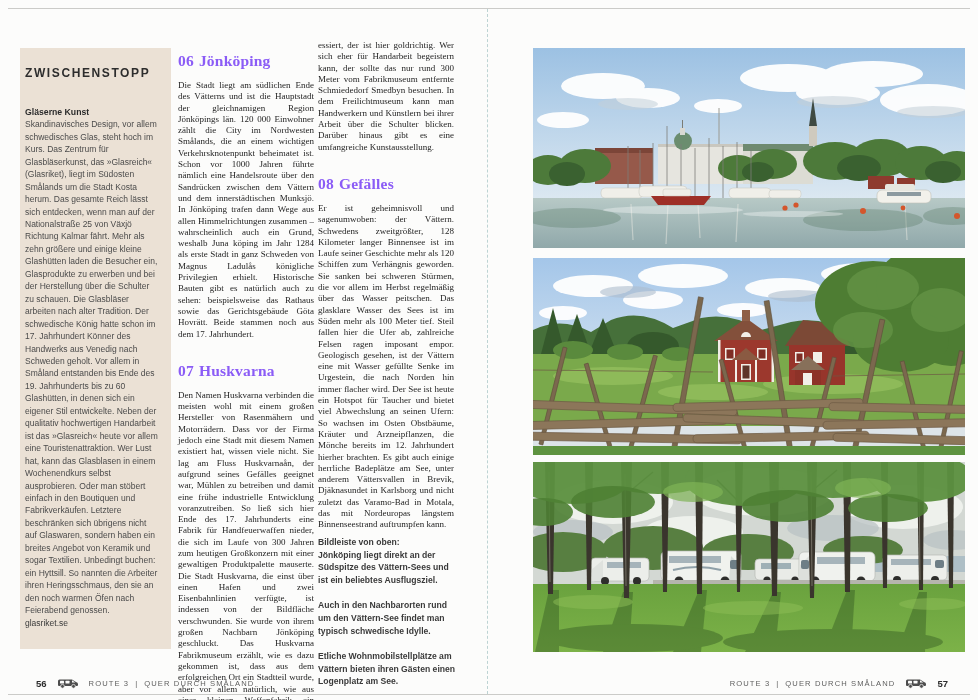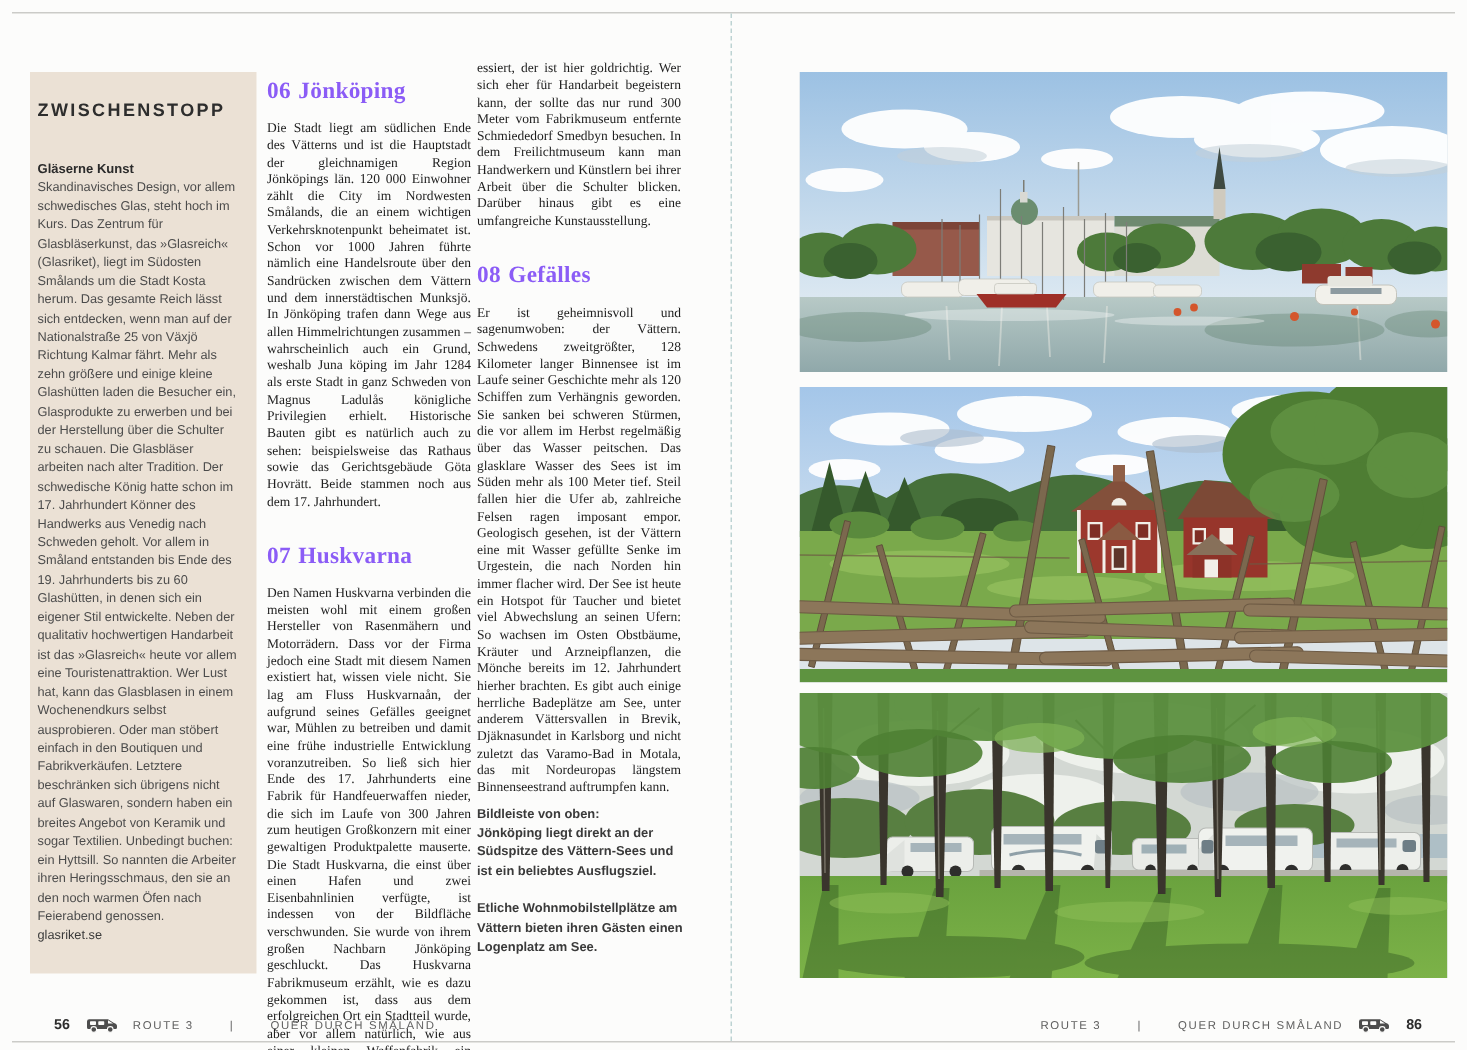--- a/index.html
+++ b/index.html
@@ -46,21 +46,21 @@
   .photo svg { display:block; width:100%; height:100%; }
   #photo-1 { top:48px;  height:200px; }
   #photo-2 { top:258px; height:197px; }
   #photo-3 { top:462px; height:190px; }
 
   
   .footer { position:absolute; top:677px; display:flex; align-items:center; gap:9px; }
   .footer-left  { left:36px; }
   .footer-right { right:30px; }
   .pagenum { font-size:9.5px; font-weight:bold; color:#2c2c2c;text-align:right; }
-  .routeline { font-size:7.6px; letter-spacing:1.1px; color:#5f5f5f; display:flex; gap:24px; align-items:center; }
+  .routeline { font-size:7.6px; letter-spacing:1.1px; color:#5f5f5f; display:flex; gap:6px; align-items:center; }
   .camper { width:24px; height:12px; }
 </style>
 </head>
 <body>
 
 <div id="spread">
   <div class="rule top"></div>
   <div class="rule bottom"></div>
   <div class="fold"></div>
 
@@ -90,20 +90,21 @@
       <span class="num">08</span><span>Gefälles</span>
     </h2>
     <p class="body-serif">Er ist geheimnisvoll und sagenumwoben: der Vättern. Schwedens zweitgrößter, 128 Kilometer langer Binnensee ist im Laufe seiner Geschichte mehr als 120 Schiffen zum Verhängnis geworden. Sie sanken bei schweren Stürmen, die vor allem im Herbst regelmäßig über das Wasser peitschen. Das glasklare Wasser des Sees ist im Süden mehr als 100 Meter tief. Steil fallen hier die Ufer ab, zahlreiche Felsen ragen imposant empor. Geologisch gesehen, ist der Vättern eine mit Wasser gefüllte Senke im Urgestein, die nach Norden hin immer flacher wird. Der See ist heute ein Hotspot für Taucher und bietet viel Abwechslung an seinen Ufern: So wachsen im Osten Obstbäume, Kräuter und Arzneipflanzen, die Mönche bereits im 12. Jahrhundert hierher brachten. Es gibt auch einige herrliche Badeplätze am See, unter anderem Vättersvallen in Brevik, Djäknasundet in Karlsborg und nicht zuletzt das Varamo-Bad in Motala, das mit Nordeuropas längstem Binnenseestrand auftrumpfen kann.</p>
   </div>
 
   <div class="captions">
     <div class="cap">
       <span class="cap-lead">Bildleiste von oben:</span>
       <span>Jönköping liegt direkt an der Südspitze des Vättern-Sees und ist ein beliebtes Ausflugsziel.</span>
     </div>
+    <div class="cap">Auch in den Nachbarorten rund um den Vättern-See findet man typisch schwedische Idylle.</div>
     <div class="cap">Etliche Wohnmobilstellplätze am Vättern bieten ihren Gästen einen Logenplatz am See.</div>
   </div>
 
   <figure class="photo" id="photo-1" aria-label="Hafen von Jönköping am Vättern mit Booten und Stadtsilhouette">
     <svg viewBox="0 0 432 200" preserveAspectRatio="none" aria-hidden="true">
       <defs>
         <linearGradient id="sky1" x1="0" y1="0" x2="0" y2="1">
           <stop offset="0" stop-color="#9cc1e3"></stop>
             <stop offset="1" stop-color="#dfeaf2"></stop>
         </linearGradient>
@@ -492,15 +493,15 @@
       <span>QUER DURCH SMÅLAND</span>
     </span>
     <svg class="camper" viewBox="0 0 24 12" aria-hidden="true">
       <path d="M2,8 V4 q0,-1.5 1.5,-1.5 H16 l4,2.5 q2,0.5 2,2 V8 q0,1 -1,1 H3 q-1,0 -1,-1 Z" fill="#4d4d4d"></path>
       <rect x="4" y="3.8" width="4" height="2.6" rx="0.5" fill="#fcfcfb"></rect>
       <rect x="9.5" y="3.8" width="4" height="2.6" rx="0.5" fill="#fcfcfb"></rect>
       <path d="M16,3.2 l3.4,2.2 h-3.4 Z" fill="#fcfcfb"></path>
       <circle cx="6.5" cy="9.3" r="1.9" fill="#4d4d4d" stroke="#fcfcfb" stroke-width="0.7"></circle>
       <circle cx="17.5" cy="9.3" r="1.9" fill="#4d4d4d" stroke="#fcfcfb" stroke-width="0.7"></circle>
     </svg>
-    <span class="pagenum">86</span>
+    <span class="pagenum">57</span>
   </div>
 </div>
 
 </body></html>

